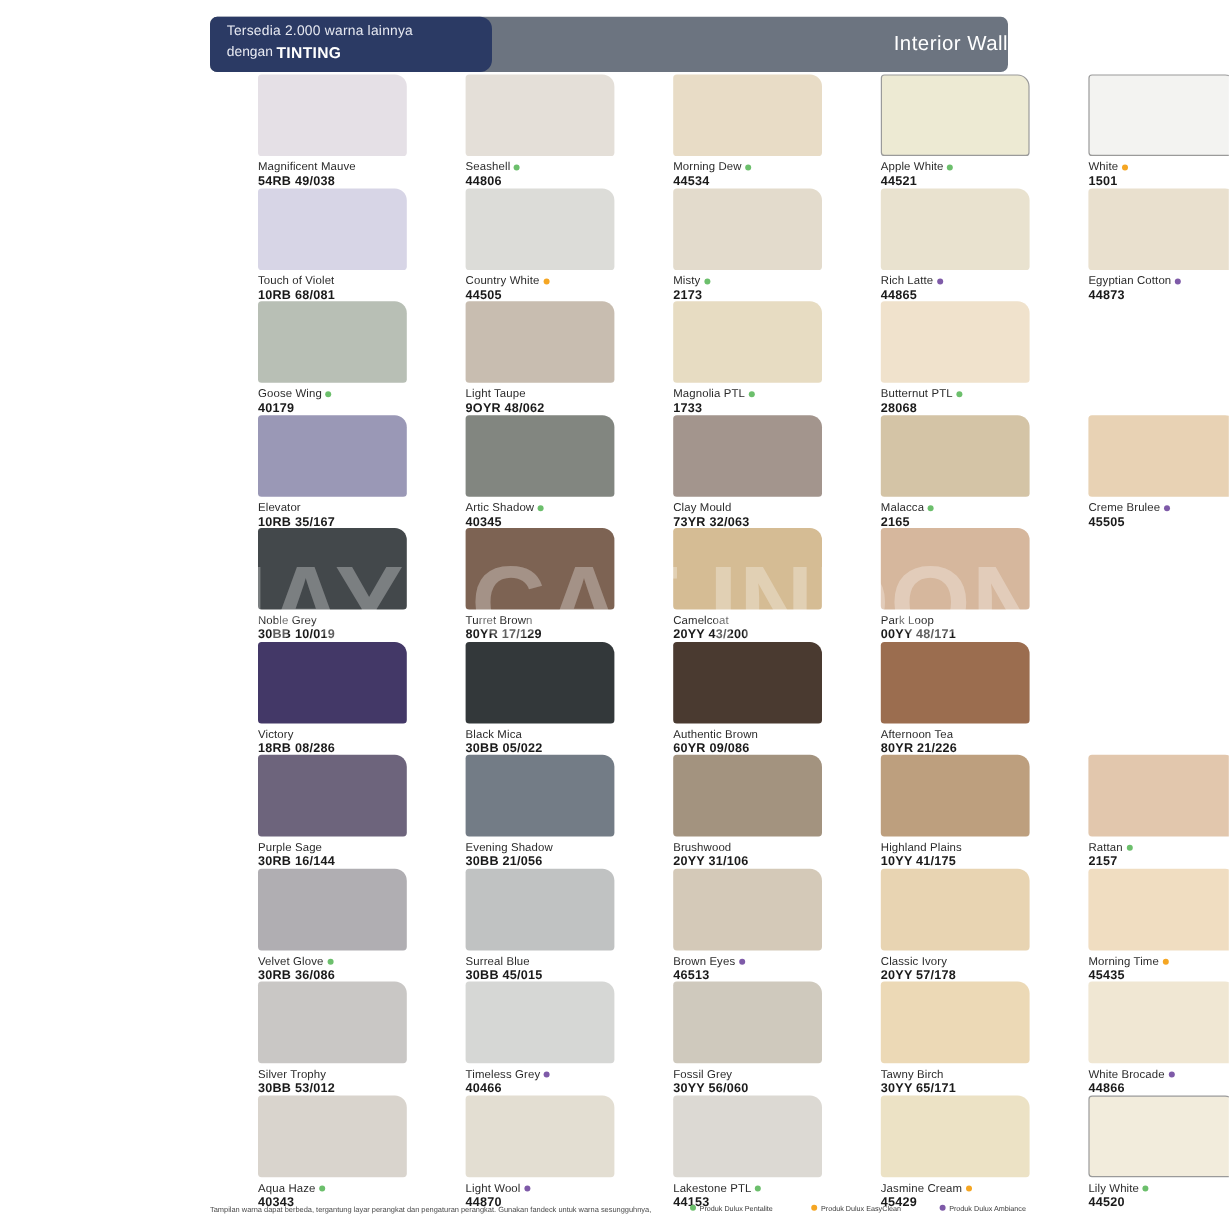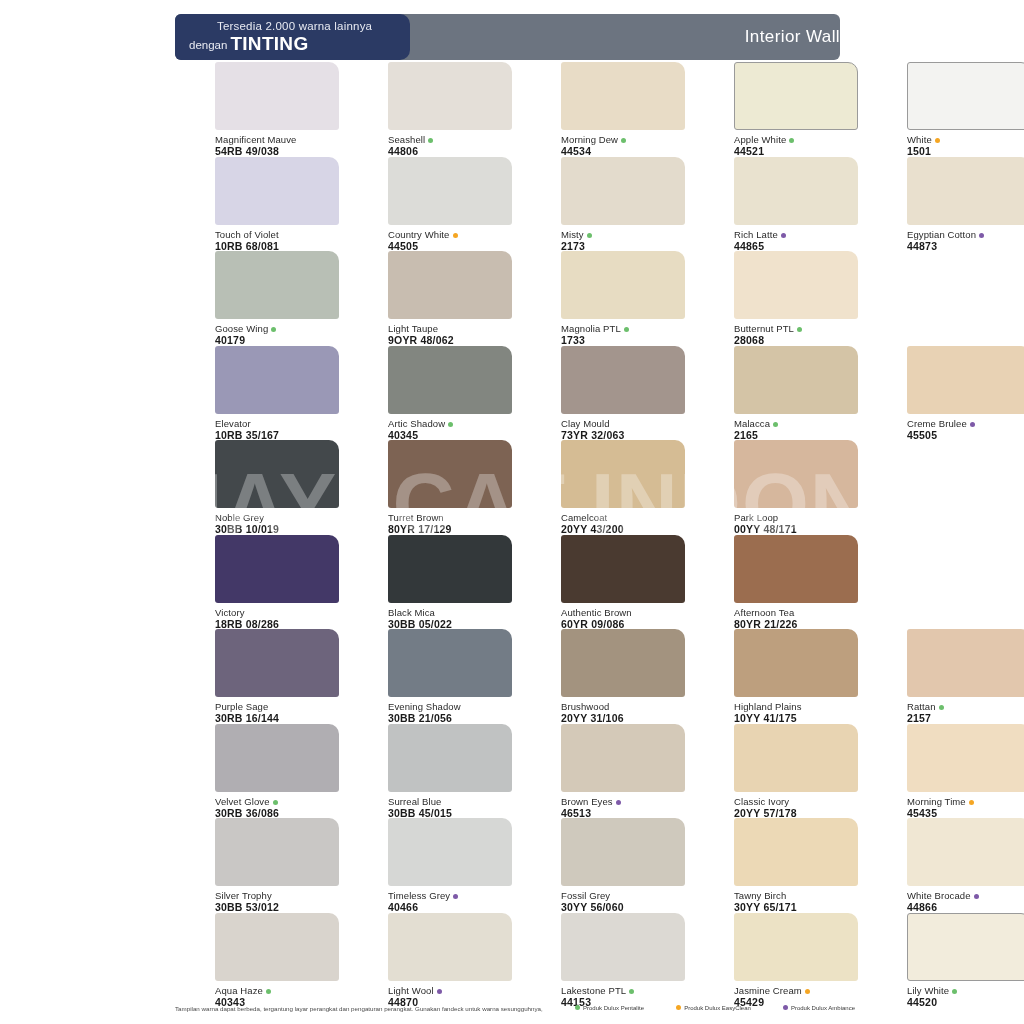--- a/index.html
+++ b/index.html
@@ -61,31 +61,30 @@
     border-radius: 6px 10px 10px 6px;
     padding: 5px 0 0 14px;
     color: #ffffff;
   }
 
   #tinting-line1 {
     font-size: 11.5px;
     letter-spacing: 0.2px;
     line-height: 15px;
     color: #e8eaf2;
-    margin-left: 28px;
   }
 
   #tinting-line2 {
     font-size: 11.5px;
     line-height: 20px;
     color: #e8eaf2;
   }
 
   #tinting-word {
-    font-size: 19px;
+    font-size: 13px;
     font-weight: bold;
     letter-spacing: 0.3px;
     color: #ffffff;
     vertical-align: -1px;
     margin-left: 3px;
   }
 
   
   #watermark {
     position: absolute;

